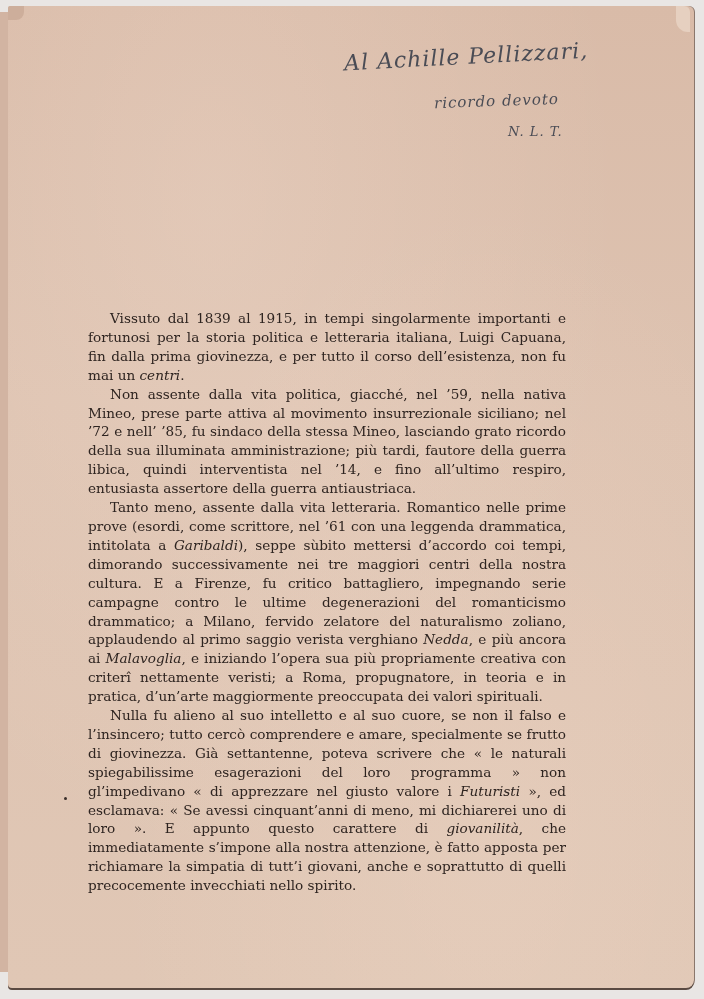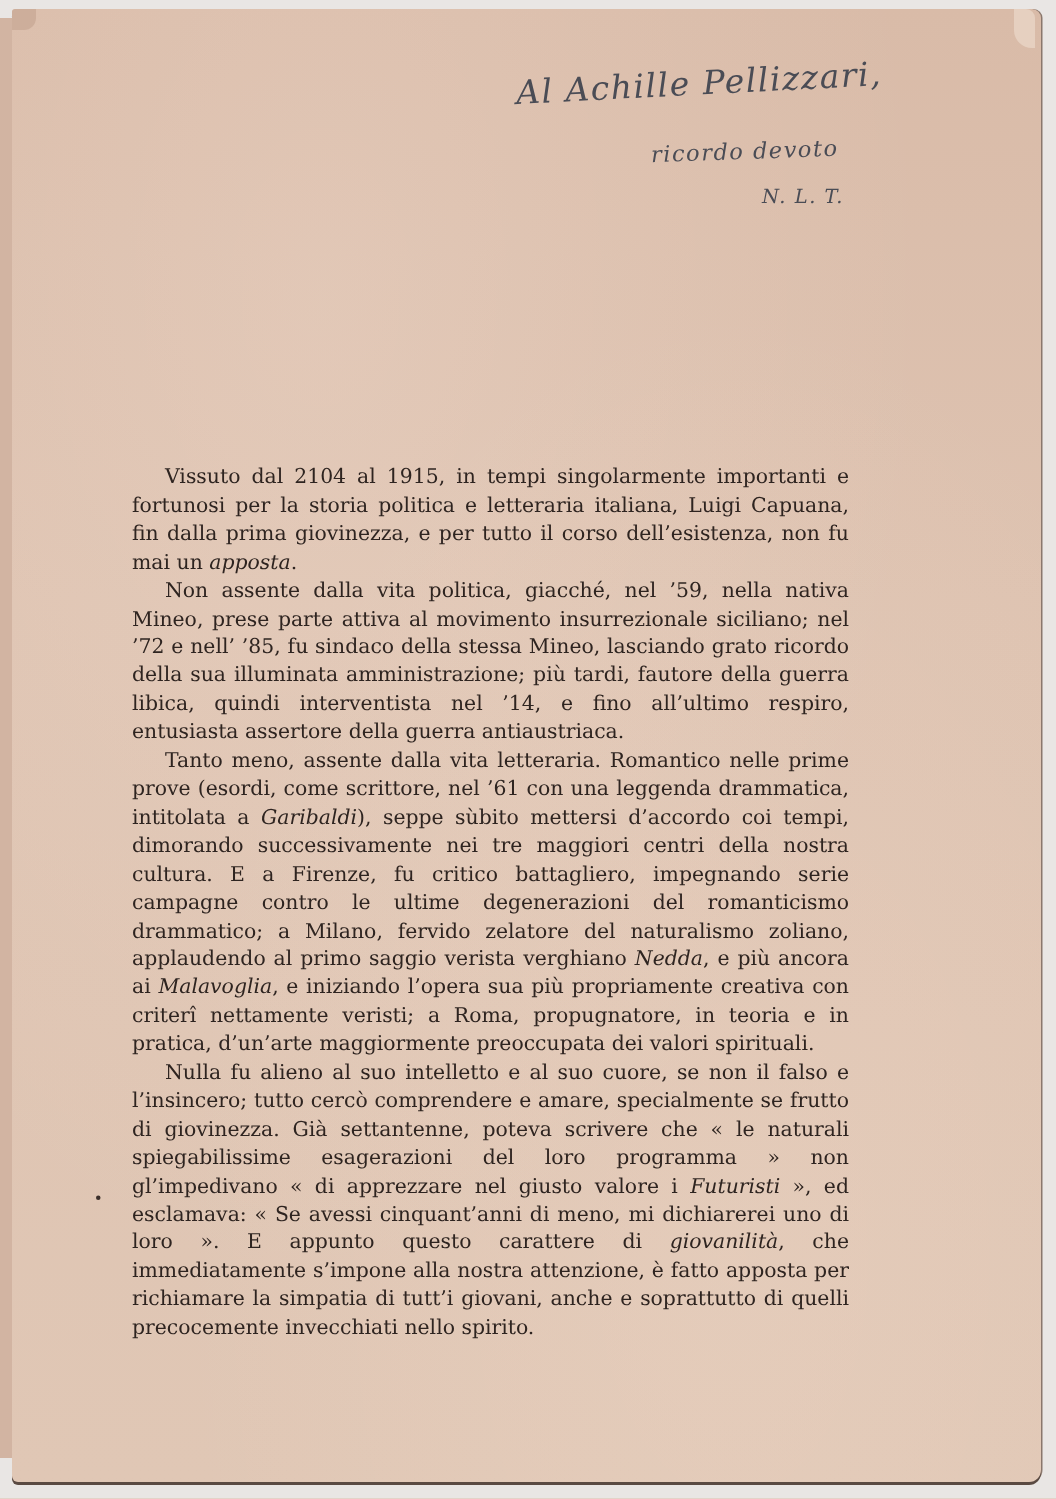--- a/index.html
+++ b/index.html
@@ -109,19 +109,19 @@
 <div class="page-fold-tl"></div>
 <div class="page-fold-tr"></div>
 
 <div class="dedication">
   <span class="line l1">Al Achille Pellizzari,</span>
   <span class="line l2">ricordo devoto</span>
   <span class="line l3">N. L. T.</span>
 </div>
 
 <div class="body-text" id="article-body">
-    <p><span>Vissuto dal 2104 al 1915, in tempi singolarmente importanti e fortunosi per la storia politica e letteraria italiana, Luigi Capuana, fin dalla prima giovinezza, e per tutto il corso dell’esistenza, non fu mai un </span><em>apposta</em><span>.</span></p>
+    <p><span>Vissuto dal 1839 al 1915, in tempi singolarmente importanti e fortunosi per la storia politica e letteraria italiana, Luigi Capuana, fin dalla prima giovinezza, e per tutto il corso dell’esistenza, non fu mai un </span><em>centri</em><span>.</span></p>
     <p><span>Non assente dalla vita politica, giacché, nel ’59, nella nativa Mineo, prese parte attiva al movimento insurrezionale siciliano; nel ’72 e nell’ ’85, fu sindaco della stessa Mineo, lasciando grato ricordo della sua illuminata amministrazione; più tardi, fautore della guerra libica, quindi interventista nel ’14, e fino all’ultimo respiro, entusiasta assertore della guerra antiaustriaca.</span></p>
     <p><span>Tanto meno, assente dalla vita letteraria. Romantico nelle prime prove (esordi, come scrittore, nel ’61 con una leggenda drammatica, intitolata a </span><em>Garibaldi</em><span>), seppe sùbito mettersi d’accordo coi tempi, dimorando successivamente nei tre maggiori centri della nostra cultura. E a Firenze, fu critico battagliero, impegnando serie campagne contro le ultime degenerazioni del romanticismo drammatico; a Milano, fervido zelatore del naturalismo zoliano, applaudendo al primo saggio verista verghiano </span><em>Nedda</em><span>, e più ancora ai </span><em>Malavoglia</em><span>, e iniziando l’opera sua più propriamente creativa con criterî nettamente veristi; a Roma, propugnatore, in teoria e in pratica, d’un’arte maggiormente preoccupata dei valori spirituali.</span></p>
     <p><span>Nulla fu alieno al suo intelletto e al suo cuore, se non il falso e l’insincero; tutto cercò comprendere e amare, specialmente se frutto di giovinezza. Già settantenne, poteva scrivere che « le naturali spiegabilissime esagerazioni del loro programma » non gl’impedivano « di apprezzare nel giusto valore i </span><em>Futuristi</em><span> », ed esclamava: « Se avessi cinquant’anni di meno, mi dichiarerei uno di loro ». E appunto questo carattere di </span><em>giovanilità</em><span>, che immediatamente s’impone alla nostra attenzione, è fatto apposta per richiamare la simpatia di tutt’i giovani, anche e soprattutto di quelli precocemente invecchiati nello spirito.</span></p>
   </div>
 
 <div class="speck"></div>
 
 </body></html>

